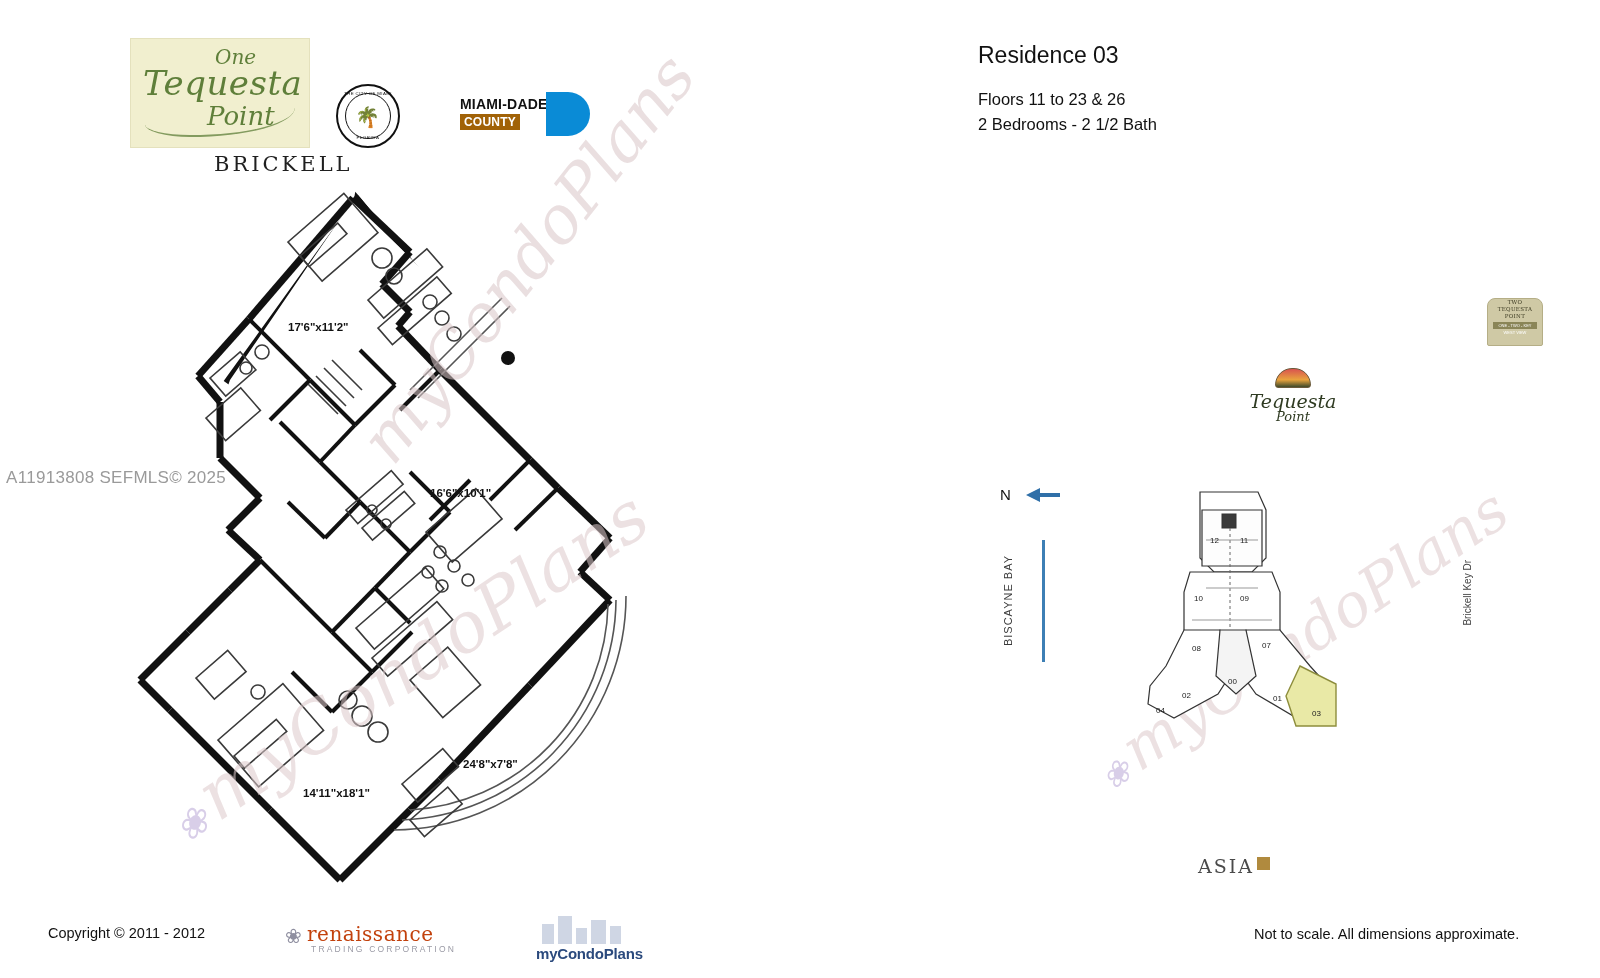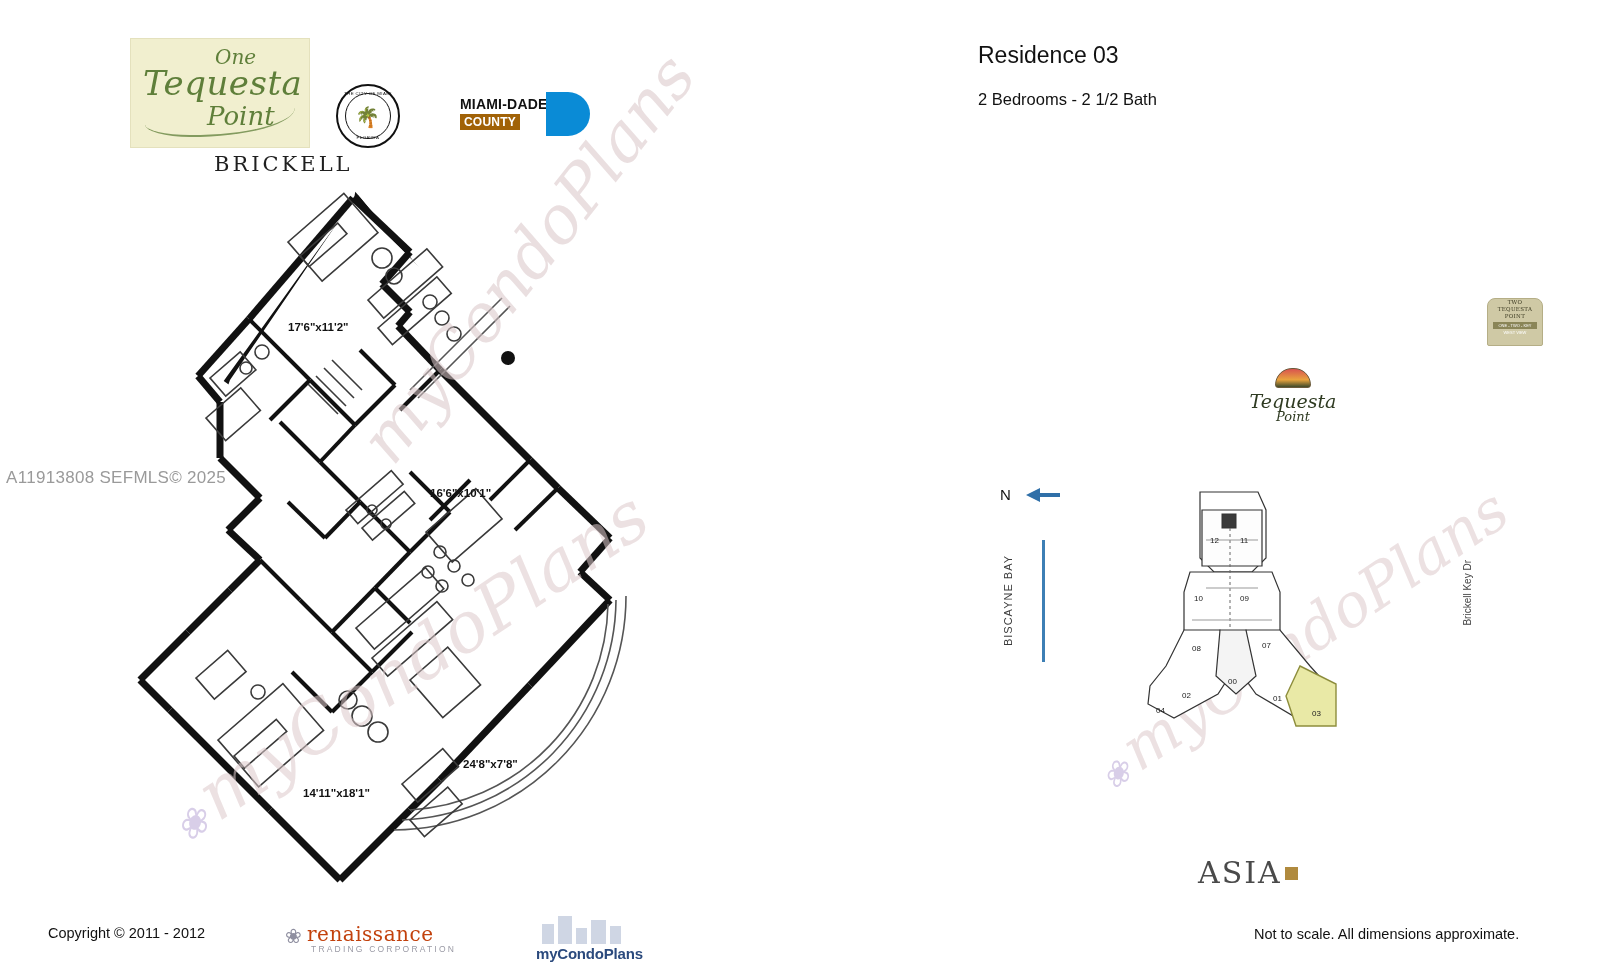--- a/index.html
+++ b/index.html
@@ -247,21 +247,21 @@
   #keyplan { left: 1140px; top: 480px; width: 230px; height: 270px; }
   .unit-num {
     font-family: "Liberation Sans", sans-serif;
     font-size: 8px;
     fill: #222;
   }
 
   #asia-logo { left: 1198px; top: 855px; }
   #asia-logo .asia-text {
     font-family: "DejaVu Serif", serif;
-    font-size: 30px; letter-spacing: 2px; color: #4a4a4a;
+    font-size: 19px; letter-spacing: 2px; color: #4a4a4a;
   }
   #asia-logo .asia-sq {
     display: inline-block; width: 13px; height: 13px;
     background: #b08a3e; margin-left: 3px;
     vertical-align: 3px;
   }
 
   
   #footer { left: 0; top: 912px; width: 1600px; height: 60px; }
   #copyright { left: 48px; top: 13px; font-size: 14.5px; color: #111; }
@@ -323,20 +323,21 @@
     <div class="mdc-text-top">MIAMI-DADE</div>
     <div class="mdc-text-bot">COUNTY</div>
     <div class="mdc-d"></div>
   </div>
 </div>
 
 <div class="abs" id="header-info">
   <div id="residence-title">Residence 03</div>
   <div class="hdr-cols">
     <div class="hdr-col-left">
+      <div class="hdr-line">Floors 11 to 23 &amp; 26</div>
       <div class="hdr-line">2 Bedrooms - 2 1/2 Bath</div>
     </div>
   </div>
 </div>
 
 <div class="abs" id="floorplan">
   <svg width="640" height="720" viewBox="0 0 640 720">
     <g stroke="#111" fill="none">
 
       <g stroke="#111" stroke-width="9" fill="#ffffff">

